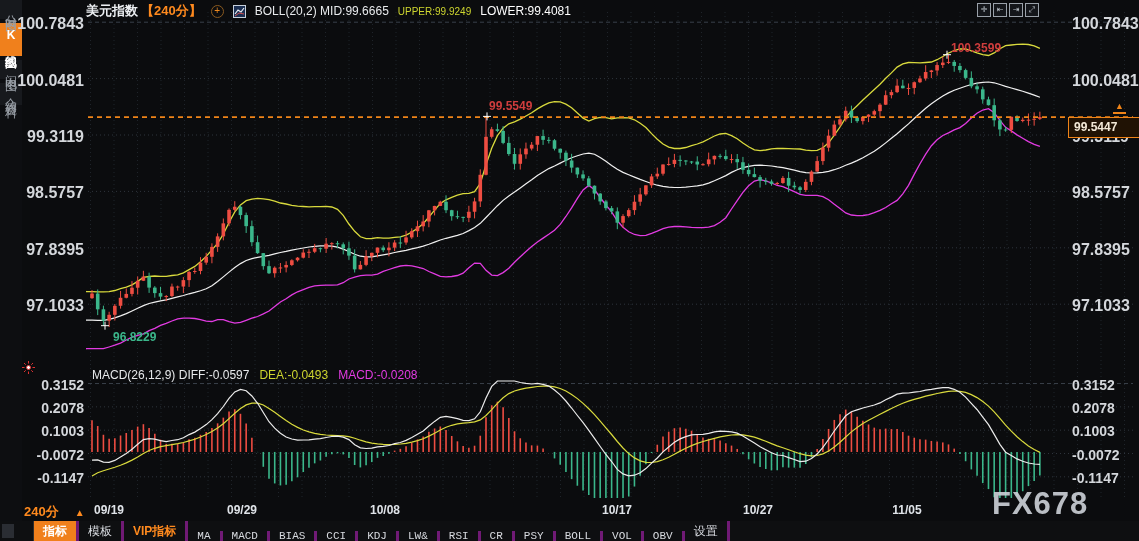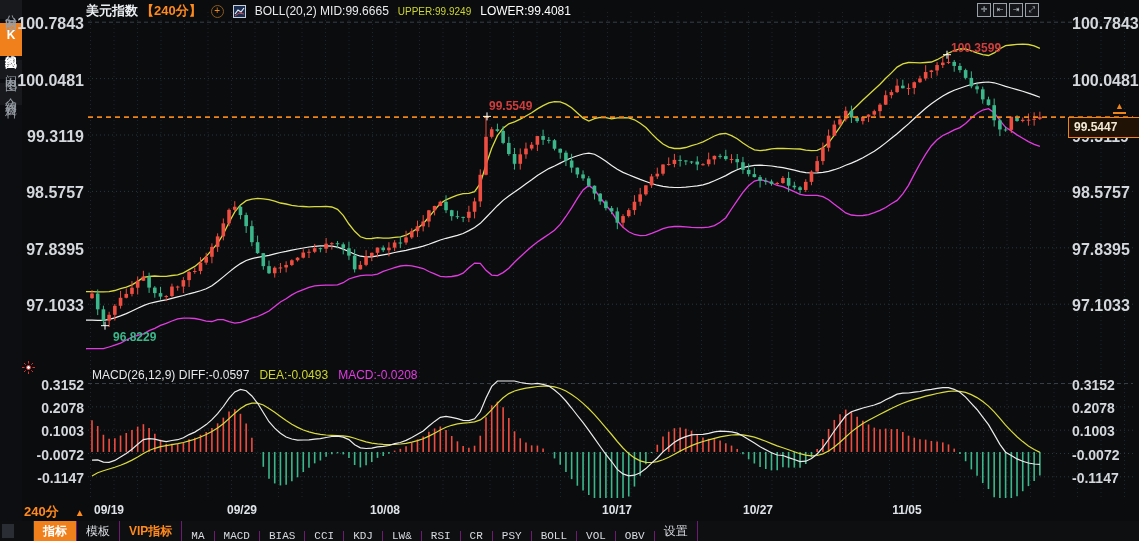--- a/index.html
+++ b/index.html
@@ -36,21 +36,21 @@
   #macdhdr{left:92px;top:368px;display:flex;gap:10px;font-size:12px;white-space:nowrap;}
   #macdhdr .w{color:#e6e8ea;} #macdhdr .y{color:#cdd52f;} #macdhdr .m{color:#e23be2;}
   
   .dlabel{position:absolute;top:503px;font-size:12px;font-weight:bold;color:#dfe3e8;transform:translateX(-50%);}
   #period-tag{left:24px;top:503px;color:#ff8a1e;font-size:13px;font-weight:bold;display:flex;gap:16px;align-items:center;}
   #period-tag .tri{font-size:10px;}
   
   #toolbar{left:0;top:521px;width:1139px;height:20px;background:#0e0f11;display:flex;align-items:stretch;}
   #toolbar .pad{width:33px;border-right:1px solid #2e2e2e;}
   .tb-item{display:flex;align-items:center;justify-content:center;padding:0 9px;font-size:12px;
-           color:#d8dbe0;border-right:1px solid #701a75;cursor:pointer;white-space:nowrap;}
+           color:#d8dbe0;border-right:3px solid #701a75;cursor:pointer;white-space:nowrap;}
   .tb-item.mono{font-family:"Liberation Mono",monospace;font-size:11px;margin-top:10px;}
   .tb-item.active{background:#f0801c;color:#fff;font-weight:bold;}
   .tb-item.accent{color:#ff8a1e;font-weight:bold;}
   #corner-chip{left:2px;top:524px;width:12px;height:14px;background:#2a2d33;}
   
   #watermark{left:992px;top:486px;font-size:31px;font-weight:600;color:#c9ced4;letter-spacing:1px;opacity:.92;}
   
   #pricebox{left:1068px;top:117px;width:66px;height:19px;background:#201204;border:1px solid #f08418;
             color:#f3e9d7;font-size:12px;font-weight:bold;line-height:19px;padding-left:5px;z-index:5;}
   #pricemark{left:1113px;top:102px;width:14px;height:12px;z-index:6;}
@@ -768,13 +768,14 @@
       <div class="tb-item mono">RSI</div>
       <div class="tb-item mono">CR</div>
       <div class="tb-item mono">PSY</div>
       <div class="tb-item mono">BOLL</div>
       <div class="tb-item mono">VOL</div>
       <div class="tb-item mono">OBV</div>
       <div class="tb-item">设置</div>
     </div>
   <div id="corner-chip" class="abs"></div>
 
+  <div id="watermark" class="abs">FX678</div>
 </div>
 
 </body></html>

